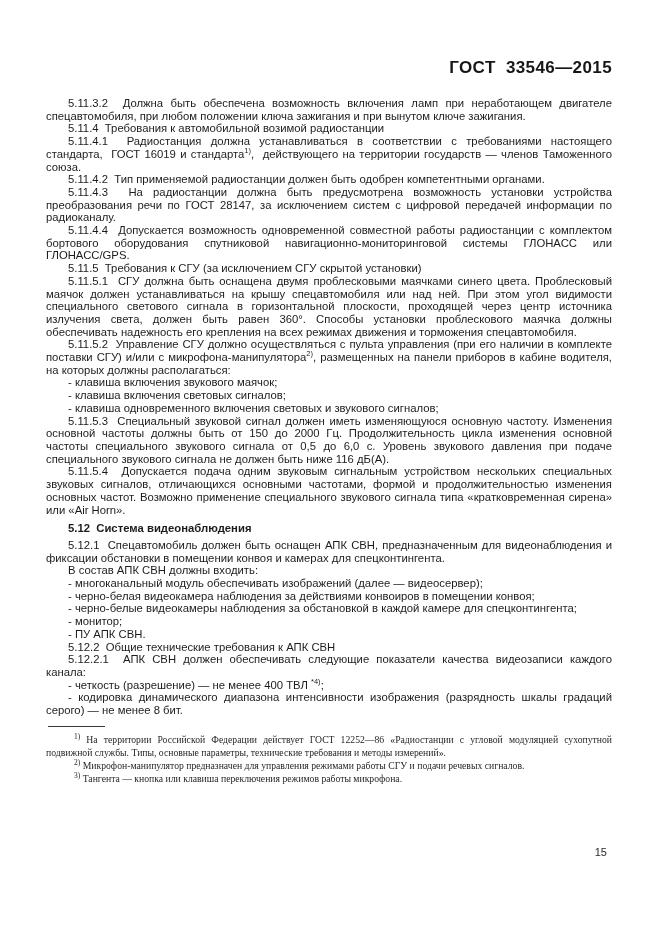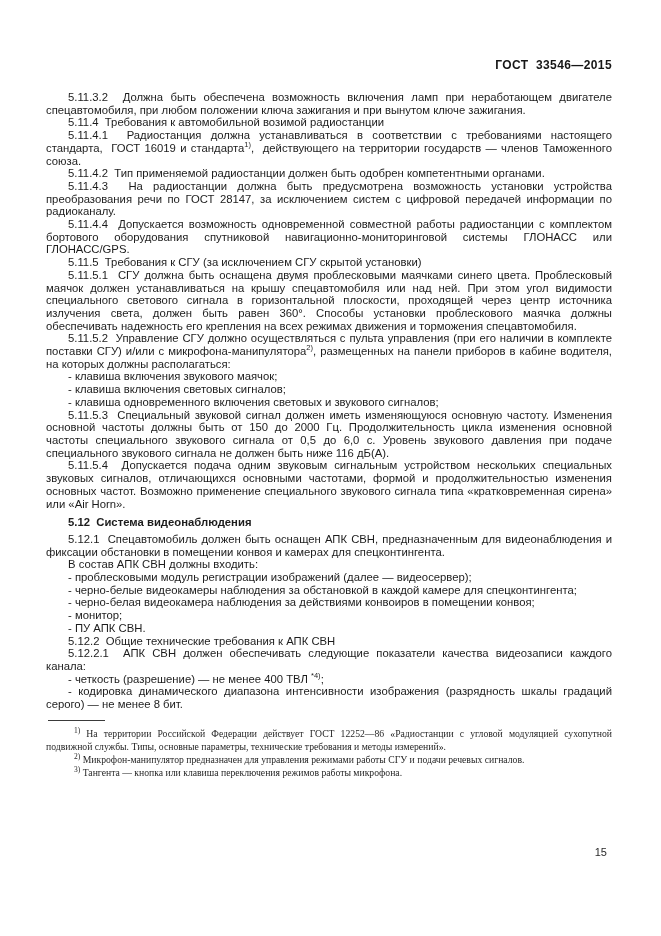--- a/index.html
+++ b/index.html
@@ -13,21 +13,21 @@
     height: 936px;
     background: #ffffff;
     font-family: "Liberation Sans", sans-serif;
     color: #1c1c1c;
     overflow: hidden;
     box-sizing: border-box;
   }
   .doc-header {
     padding: 58px 49px 0 46px;
     text-align: right;
-    font-size: 12px;
+    font-size: 17px;
     font-weight: 700;
     letter-spacing: 0.4px;
     color: #161616;
   }
   .content {
     padding: 19px 49px 0 46px;
     font-size: 11.3px;
     line-height: 12.7px;
     text-align: justify;
   }
@@ -93,23 +93,23 @@
       <p class="para"><span>5.11.5.1&nbsp; СГУ должна быть оснащена двумя проблесковыми маячками синего цвета. Проблесковый маячок должен устанавливаться на крышу спецавтомобиля или над ней. При этом угол видимости специального светового сигнала в горизонтальной плоскости, проходящей через центр источника излучения света, должен быть равен 360°. Способы установки проблескового маячка должны обеспечивать надежность его крепления на всех режимах движения и торможения спецавтомобиля.</span></p>
       <p class="para"><span>5.11.5.2&nbsp; Управление СГУ должно осуществляться с пульта управления (при его наличии в комплекте поставки СГУ) и/или с микрофона-манипулятора</span><sup>2)</sup><span>, размещенных на панели приборов в кабине водителя, на которых должны располагаться:</span></p>
       <p class="para"><span>- клавиша включения звукового маячок;</span></p>
       <p class="para"><span>- клавиша включения световых сигналов;</span></p>
       <p class="para"><span>- клавиша одновременного включения световых и звукового сигналов;</span></p>
       <p class="para"><span>5.11.5.3&nbsp; Специальный звуковой сигнал должен иметь изменяющуюся основную частоту. Изменения основной частоты должны быть от 150 до 2000 Гц. Продолжительность цикла изменения основной частоты специального звукового сигнала от 0,5 до 6,0 с. Уровень звукового давления при подаче специального звукового сигнала не должен быть ниже 116 дБ(А).</span></p>
       <p class="para"><span>5.11.5.4&nbsp; Допускается подача одним звуковым сигнальным устройством нескольких специальных звуковых сигналов, отличающихся основными частотами, формой и продолжительностью изменения основных частот. Возможно применение специального звукового сигнала типа «кратковременная сирена» или «Air Horn».</span></p>
       <p class="para heading"><span>5.12&nbsp; Система видеонаблюдения</span></p>
       <p class="para"><span>5.12.1&nbsp; Спецавтомобиль должен быть оснащен АПК СВН, предназначенным для видеонаблюдения и фиксации обстановки в помещении конвоя и камерах для спецконтингента.</span></p>
       <p class="para"><span>В состав АПК СВН должны входить:</span></p>
-      <p class="para"><span>- проблесковыми модуль регистрации изображений (далее — видеосервер);</span></p>
+      <p class="para"><span>- многоканальный модуль обеспечивать изображений (далее — видеосервер);</span></p>
+      <p class="para"><span>- черно-белая видеокамера наблюдения за действиями конвоиров в помещении конвоя;</span></p>
       <p class="para"><span>- черно-белые видеокамеры наблюдения за обстановкой в каждой камере для спецконтингента;</span></p>
-      <p class="para"><span>- черно-белая видеокамера наблюдения за действиями конвоиров в помещении конвоя;</span></p>
       <p class="para"><span>- монитор;</span></p>
       <p class="para"><span>- ПУ АПК СВН.</span></p>
       <p class="para"><span>5.12.2&nbsp; Общие технические требования к АПК СВН</span></p>
       <p class="para"><span>5.12.2.1&nbsp; АПК СВН должен обеспечивать следующие показатели качества видеозаписи каждого канала:</span></p>
       <p class="para"><span>- четкость (разрешение) — не менее 400 ТВЛ&nbsp;</span><sup>*4)</sup><span>;</span></p>
       <p class="para"><span>- кодировка динамического диапазона интенсивности изображения (разрядность шкалы градаций серого) — не менее 8 бит.</span></p>
     </div>
 
   <div class="footnote-block">
     <div class="footnote-sep"></div>

